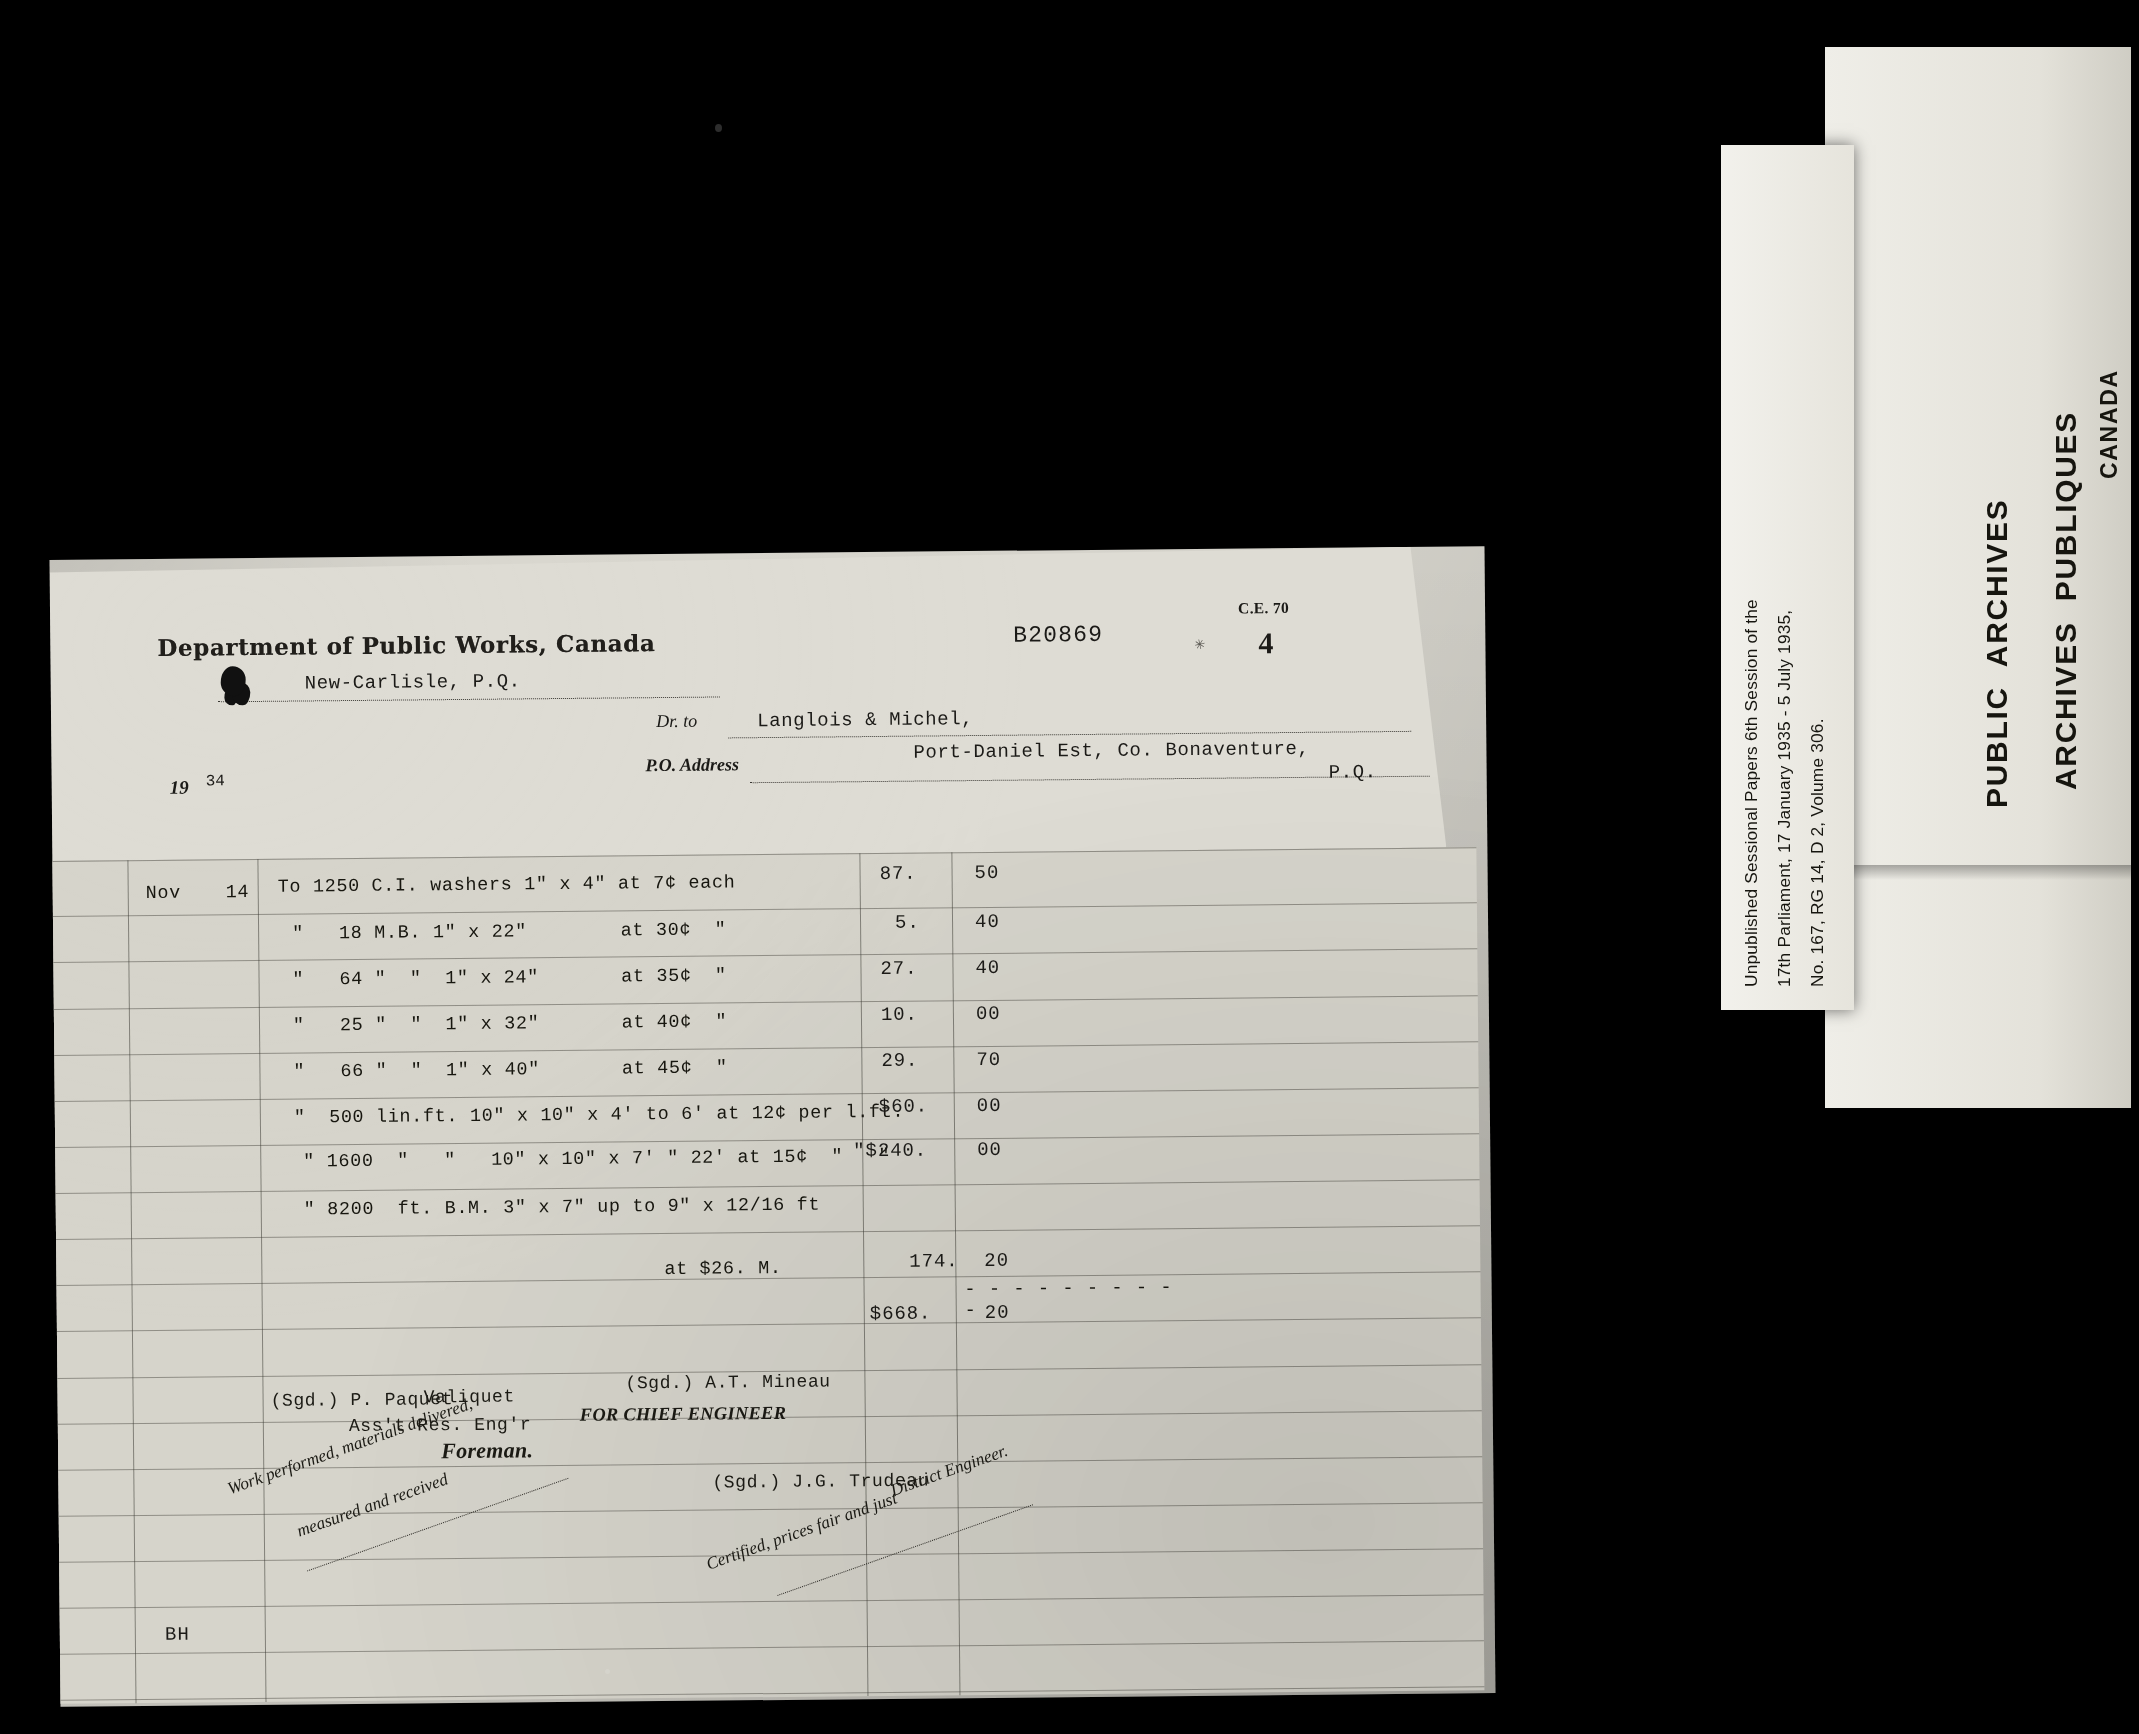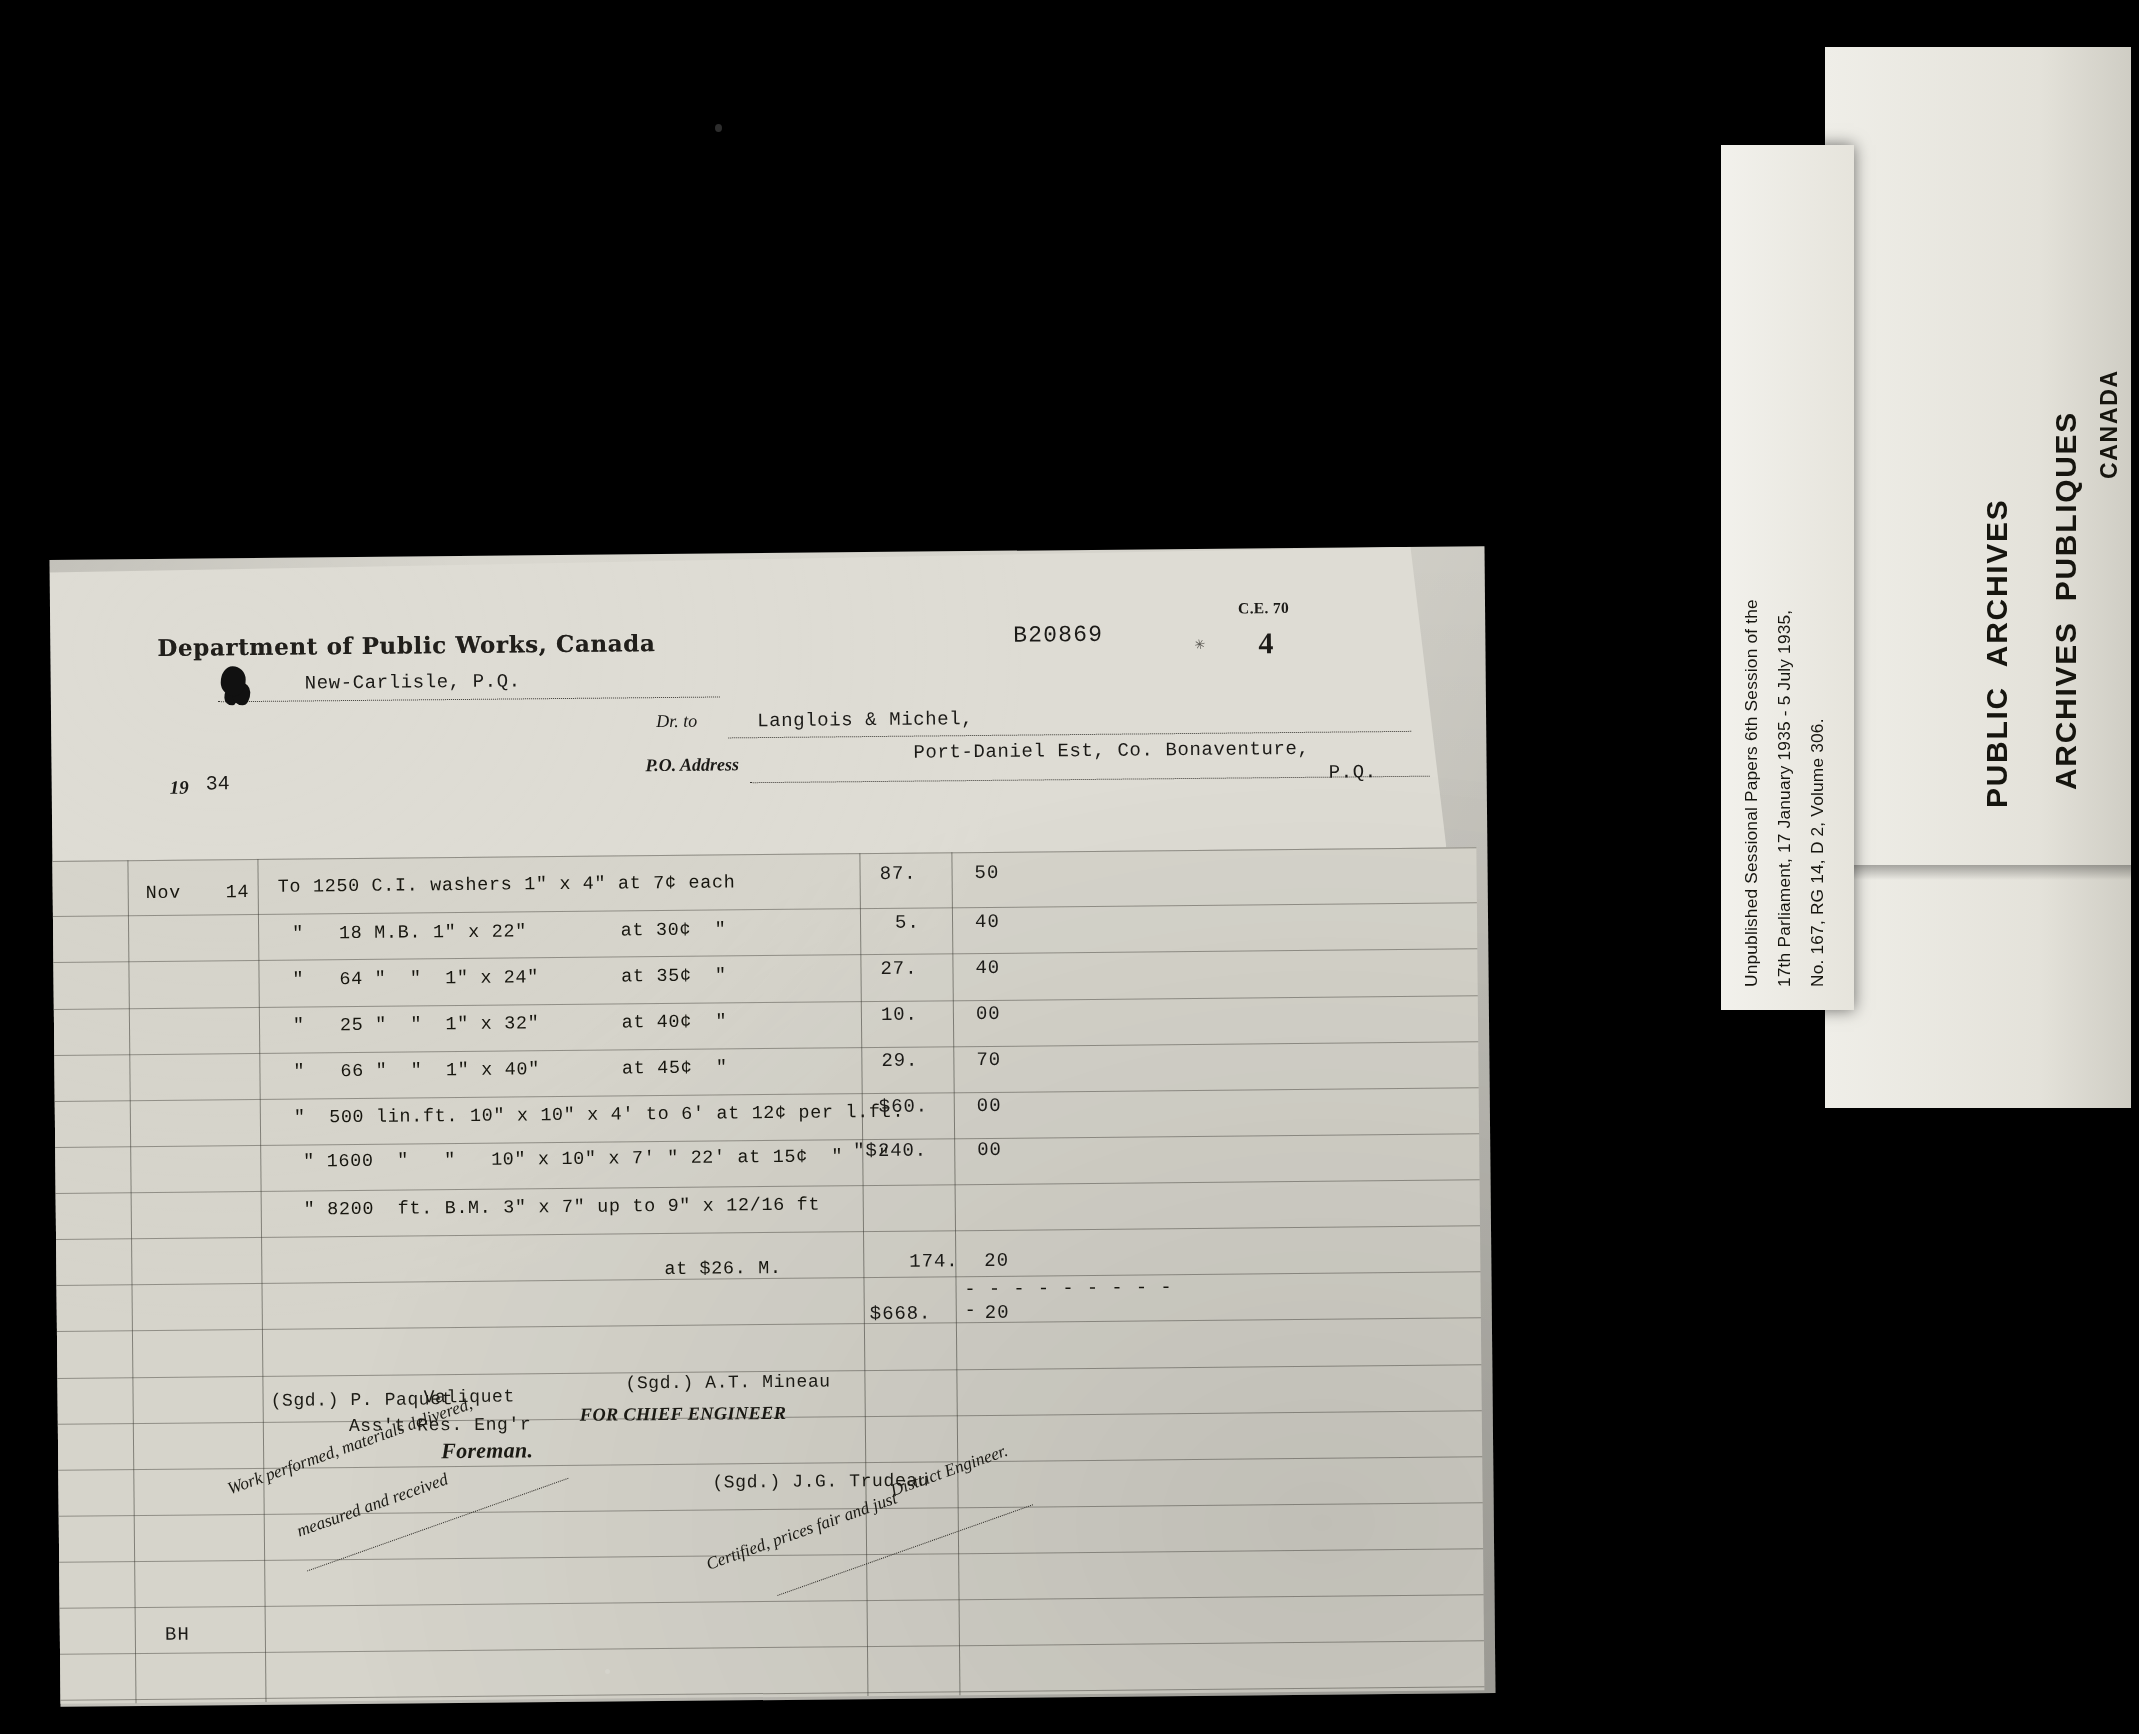--- a/index.html
+++ b/index.html
@@ -189,21 +189,21 @@
     top: 218px;
     font-family: "Liberation Serif", serif;
     font-style: italic;
     font-weight: bold;
     font-size: 19px;
   }
   .year-34 {
     position: absolute;
     left: 154px;
     top: 214px;
-    font-size: 20px;
+    font-size: 16px;
   }
 
   
   #ledger {
     position: absolute;
     left: 0;
     top: 301px;
     width: 1424px;
     height: 843px;
     background: #d6d4cb;

